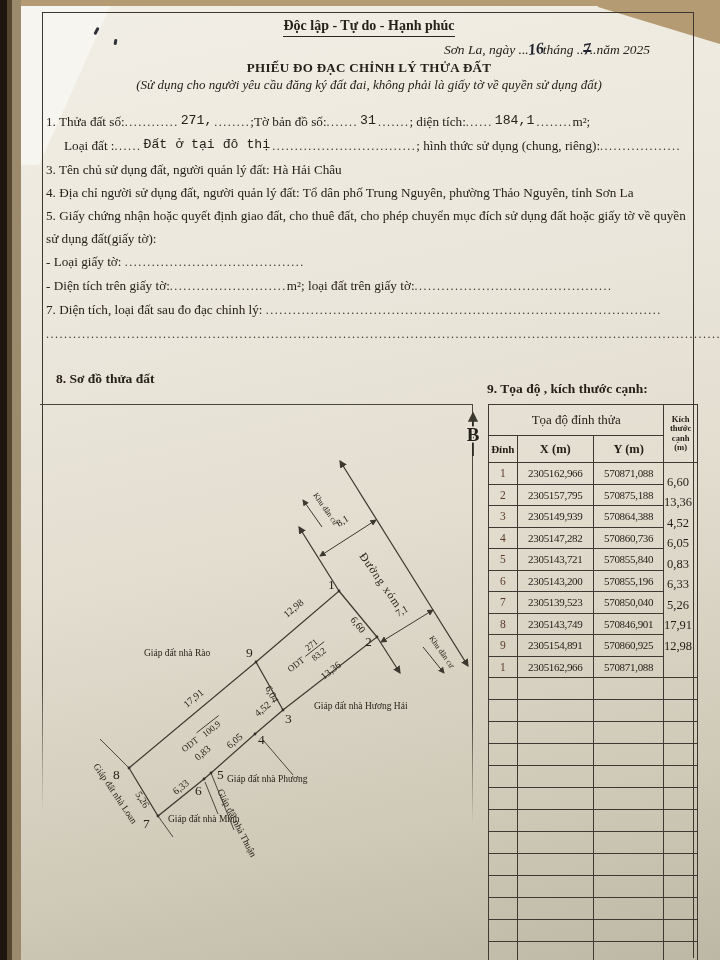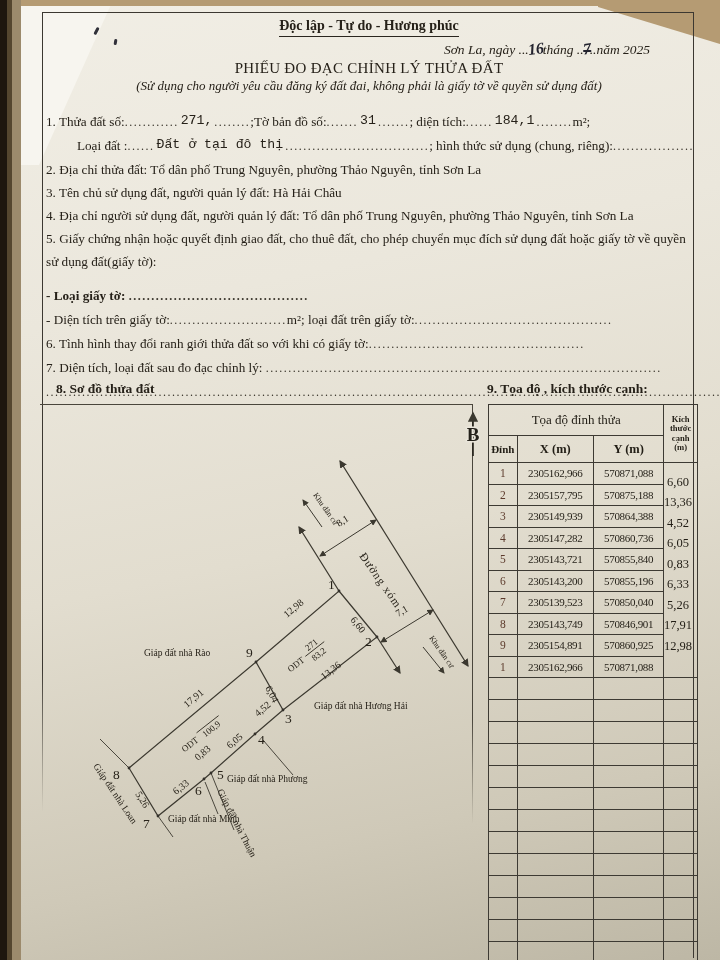--- a/index.html
+++ b/index.html
@@ -23,32 +23,32 @@
   
   #hdr{position:absolute;left:46px;top:16px;width:646px;text-align:center;}
   .motto1{font-size:15px;font-weight:bold;letter-spacing:.4px;}
   .motto2{font-size:14px;font-weight:bold;margin-top:2px;}
   .motto2 span{display:inline-block;border-bottom:1.4px solid #2a261f;padding-bottom:2px;}
   .dateline{font-size:13.5px;font-style:italic;text-align:right;padding-right:42px;margin-top:3px;}
   .hw{font-style:italic;font-weight:bold;font-size:16px;color:#23232e;display:inline-block;
       transform:rotate(-7deg);margin:0 -1px;}
   .hw7{position:relative;}
   .hw7::after{content:"";position:absolute;left:0;top:58%;width:8px;height:1.6px;background:#23232e;transform:rotate(6deg);}
-  .title{font-size:15px;font-weight:normal;margin-top:2px;letter-spacing:.3px;}
+  .title{font-size:13px;font-weight:bold;margin-top:2px;letter-spacing:.3px;}
   .subtitle{font-size:13px;font-style:italic;margin-top:1px;}
   
   #form-lines{position:absolute;left:46px;top:110px;width:648px;font-size:13.2px;line-height:23px;}
   .fline{white-space:normal;}
-  .fline.indent{padding-left:18px;text-align:right;}
-  .fline.gap{margin-top:11px;font-weight:bold;}
+  .fline.indent{padding-left:18px;}
+  .fline.gap{margin-top:0;}
   .dots{letter-spacing:1.5px;color:#3a352c;font-size:12px;}
   .val{position:relative;top:-2px;padding:0 2px;font-size:13.2px;font-family:Liberation Mono, monospace;}
   
   .sechead{position:absolute;font-size:13.5px;font-weight:bold;}
-  #s8head{left:56px;top:381px;}
+  #s8head{left:56px;top:371px;}
   #s9head{left:487px;top:381px;}
   
   #dgbox{position:absolute;left:37px;top:404px;width:436px;height:556px;}
   #dgbox .bt{position:absolute;top:0;left:3px;right:0;height:1.2px;background:#4a463c;}
   #dgbox .br{position:absolute;right:0;top:0;width:1.2px;height:420px;
              background:linear-gradient(#4a463c 75%,rgba(74,70,60,0));}
   #dgsvg{position:absolute;left:0;top:0;}
   #dgsvg text{fill:#28231a;}
   #dgsvg .dim{font-size:10px;}
   #dgsvg .vx{font-size:13.5px;}
@@ -86,38 +86,36 @@
 <div class="topband"></div>
 <div class="cornerwedge"></div>
 <div class="speck" style="left:95px;top:27px;width:3px;height:8px;transform:rotate(28deg);"></div>
 <div class="speck" style="left:114px;top:39px;width:2.5px;height:6px;transform:rotate(10deg);"></div>
 
 <div class="fb-top"></div>
 <div class="fb-left"></div>
 <div class="fb-right"></div>
 
 <div id="hdr">
-  <div class="motto2"><span>Độc lập - Tự do - Hương phúc</span></div>
+  <div class="motto2"><span>Độc lập - Tự do - Hạnh phúc</span></div>
   <div class="dateline">
     <span>Sơn La, ngày ...</span><span class="hw">16</span><span>tháng ..</span><span class="hw hw7">7</span><span>..năm 2025</span>
   </div>
   <div class="title">PHIẾU ĐO ĐẠC CHỈNH LÝ THỬA ĐẤT</div>
   <div class="subtitle">(Sử dụng cho người yêu cầu đăng ký đất đai, không phải là giấy tờ về quyền sử dụng đất)</div>
 </div>
 
 <div id="form-lines">
     <div class="fline "><span>1. Thửa đất số:</span><span class="dots">............</span><span class="val">271,</span><span class="dots">........</span><span>;Tờ bản đồ số:</span><span class="dots">.......</span><span class="val">31</span><span class="dots">.......</span><span>; diện tích:</span><span class="dots">......</span><span class="val">184,1</span><span class="dots">........</span><span>m²;</span></div>
     <div class="fline indent"><span>Loại đất :</span><span class="dots">......</span><span class="val">Đất ở tại đô thị</span><span class="dots">................................</span><span>;  hình thức sử dụng (chung, riêng):</span><span class="dots">..................</span></div>
-    <div class="fline "><span>2. Địa chỉ thửa đất: Tổ dân phố Trung Nguyên, phường Thảo Nguyên, tỉnh Sơn La</span></div>
     <div class="fline "><span>3. Tên chủ sử dụng đất, người quản lý đất:  Hà Hải Châu</span></div>
     <div class="fline "><span>4. Địa chỉ người sử dụng đất, người quản lý đất: Tổ dân phố Trung Nguyên, phường Thảo Nguyên, tỉnh Sơn La</span></div>
     <div class="fline "><span>5. Giấy chứng nhận hoặc quyết định giao đất, cho thuê đất, cho phép chuyển mục đích sử dụng đất hoặc giấy tờ về quyền sử dụng đất(giấy tờ):</span></div>
     <div class="fline gap"><span>- Loại giấy tờ: </span><span class="dots">........................................</span></div>
     <div class="fline "><span>- Diện tích trên giấy tờ:</span><span class="dots">..........................</span><span>m²; loại đất trên giấy tờ:</span><span class="dots">............................................</span></div>
-    <div class="fline "><span>6. Tình hình thay đổi ranh giới thửa đất so với khi có giấy tờ:</span><span class="dots">................................................</span></div>
     <div class="fline "><span>7. Diện tích, loại đất sau đo đạc chỉnh lý: </span><span class="dots">........................................................................................</span></div>
     <div class="fline "><span class="dots">............................................................................................................................................................</span></div>
   </div>
 
 <div id="s8head" class="sechead">8. Sơ đồ thửa đất</div>
 <div id="s9head" class="sechead">9. Tọa độ , kích thước cạnh:</div>
 
 <div id="dgbox">
   <div class="bt"></div>
   <div class="br"></div>

